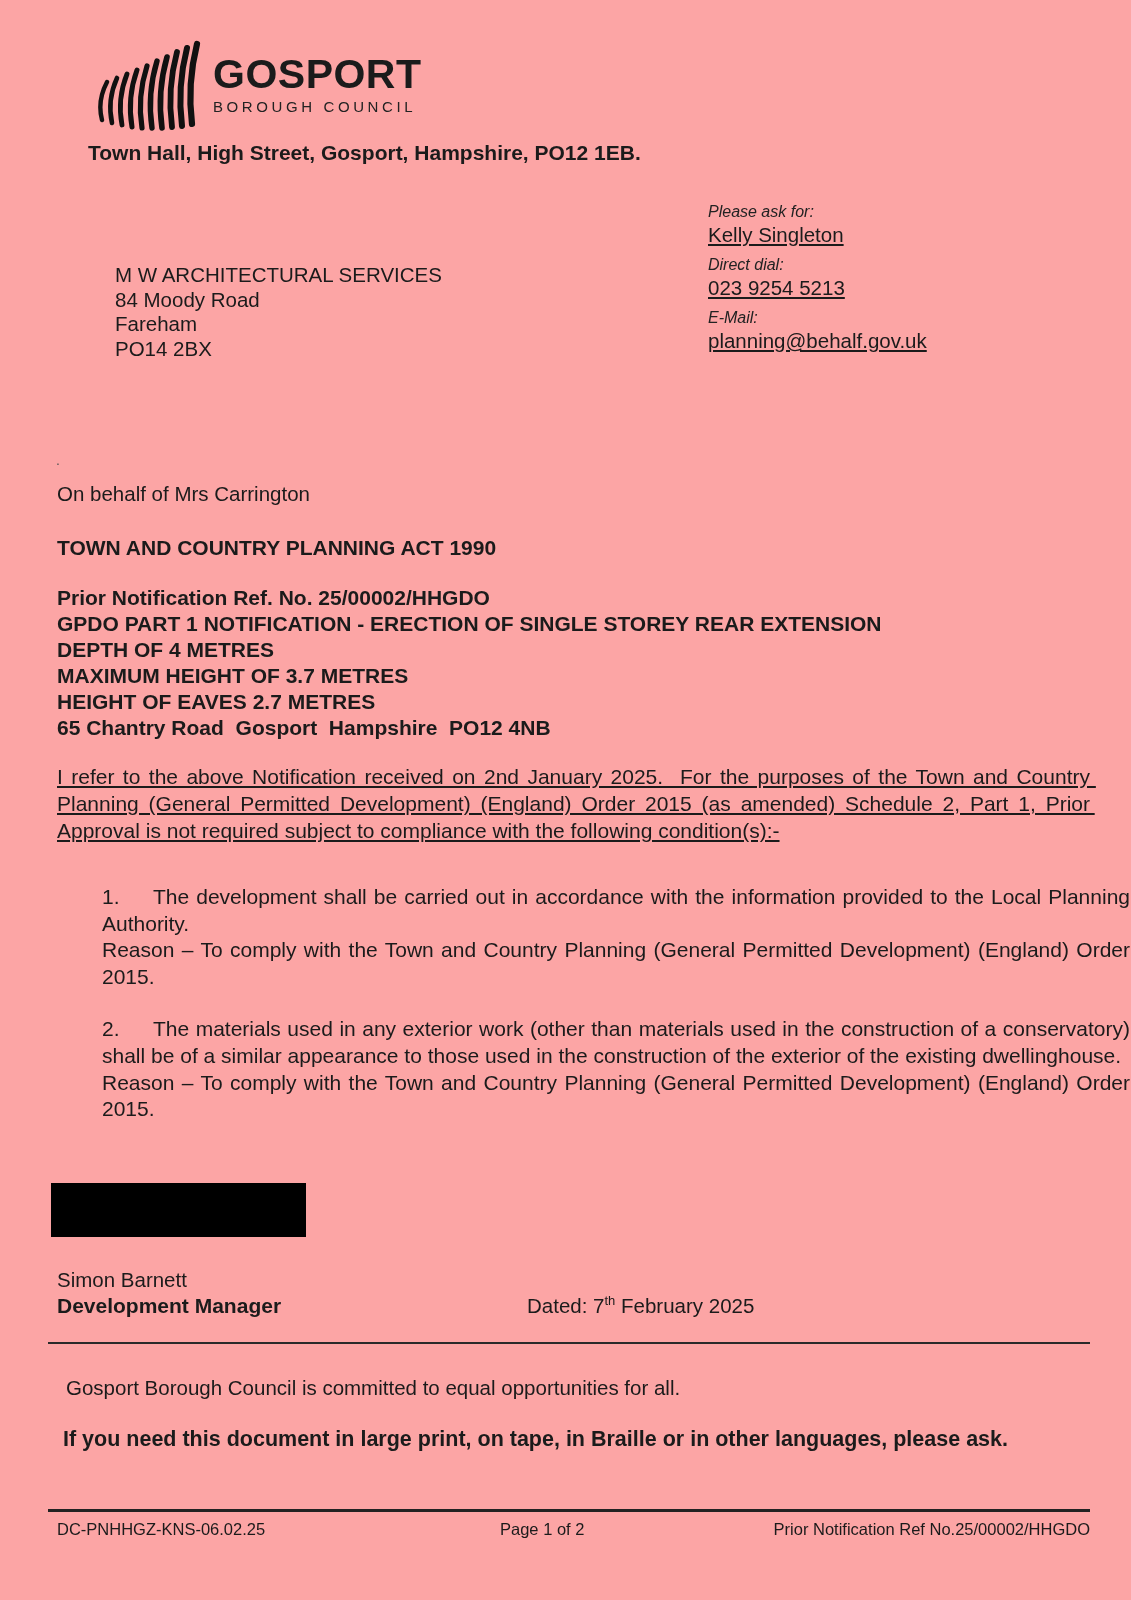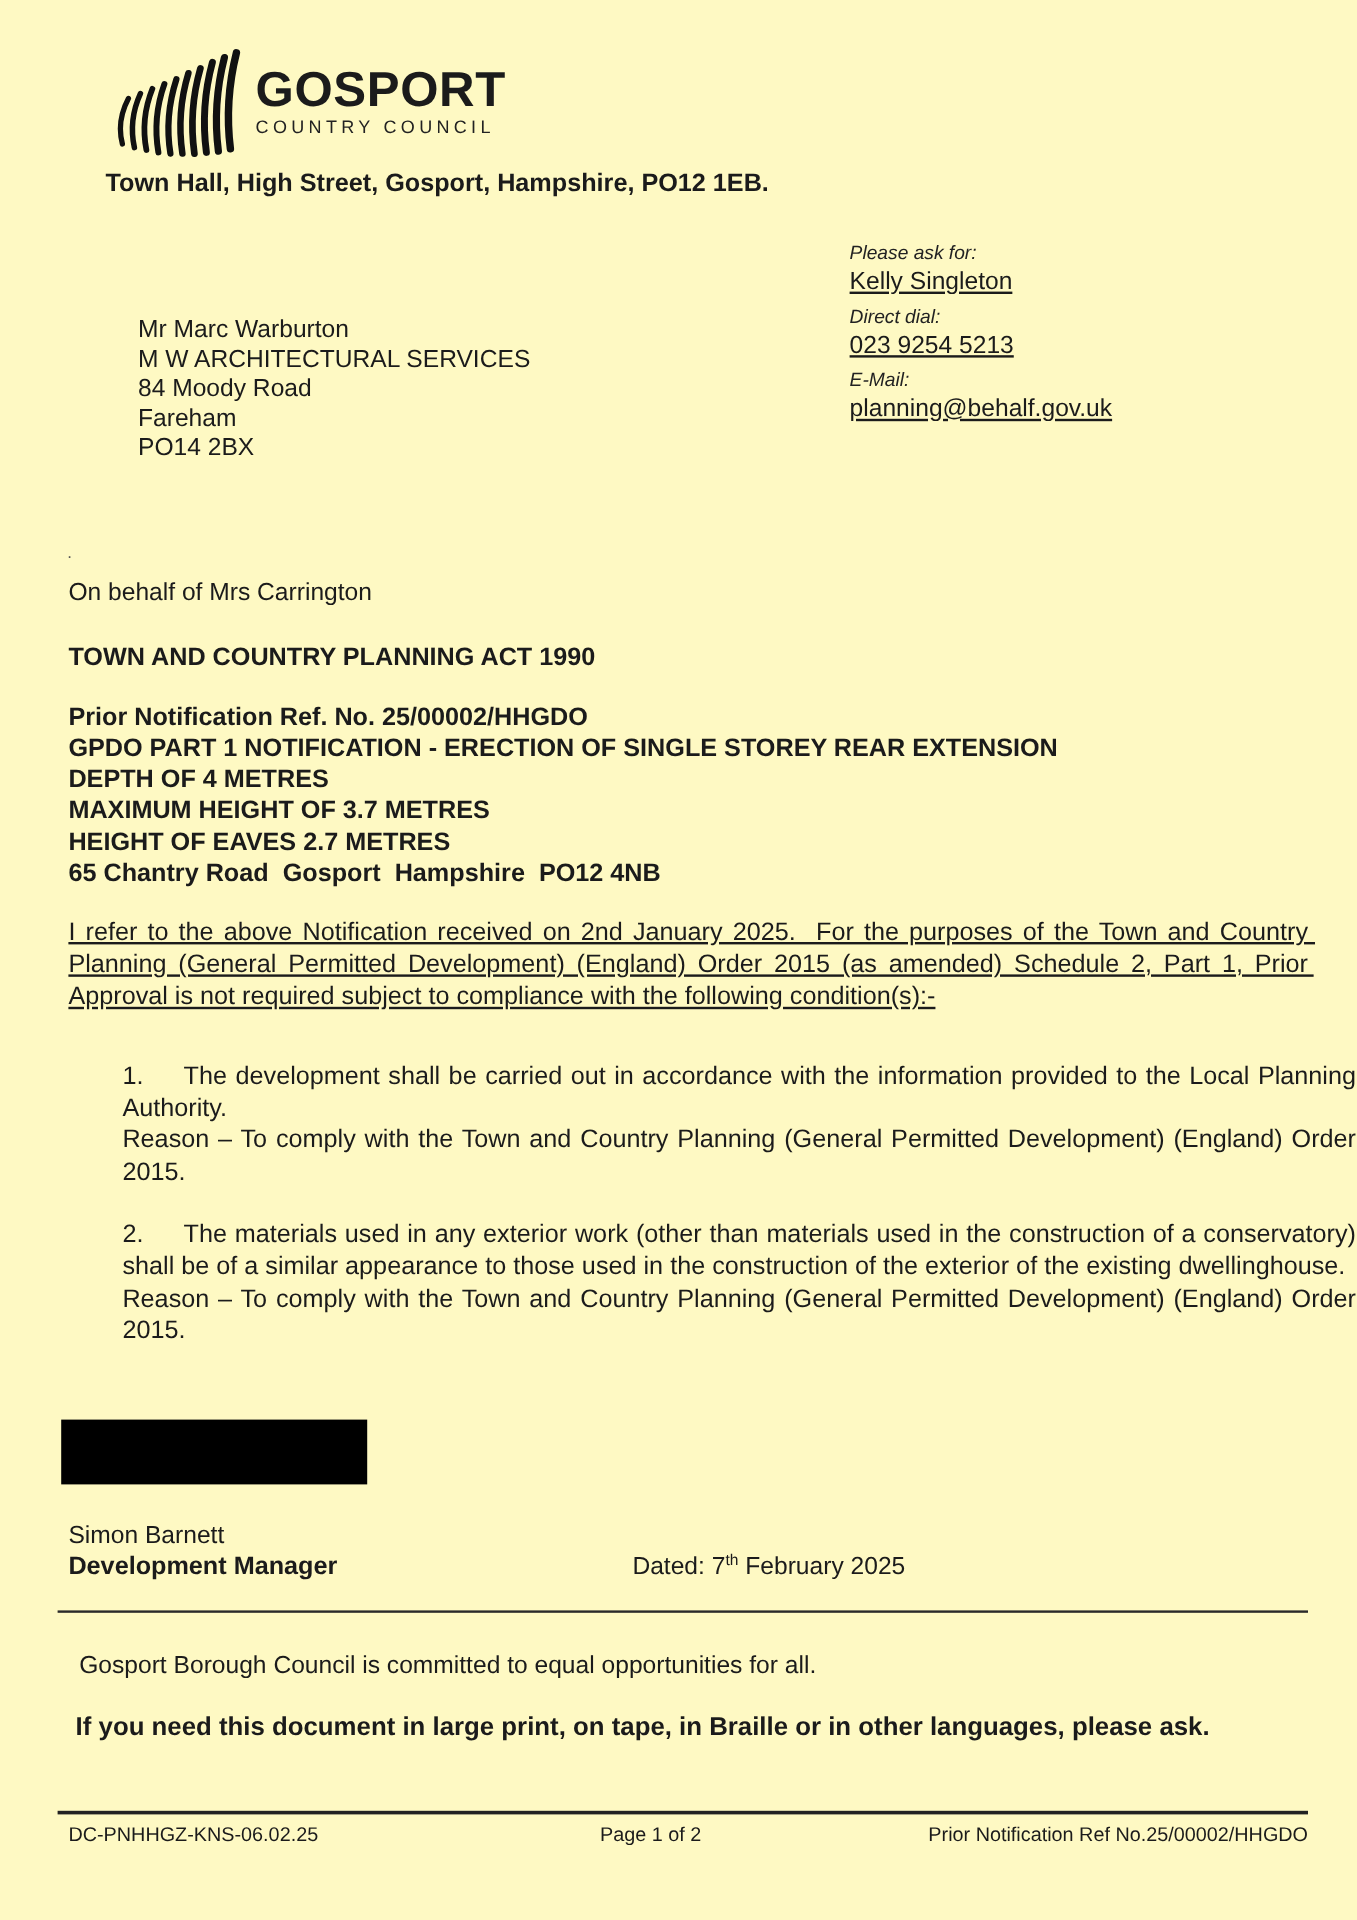--- a/index.html
+++ b/index.html
@@ -1,21 +1,21 @@
 <!DOCTYPE html>
 <html><head>
 <meta charset="utf-8">
 <style>
   html, body { margin: 0; padding: 0; background: #e8e8e8; }
   .page {
     position: relative;
     width: 1131px;
     height: 1600px;
     margin: 0 auto;
-    background: #fef9c3;
+    background: #fca5a5;
     font-family: "Liberation Sans", "DejaVu Sans", sans-serif;
     color: #1b1b1b;
     overflow: hidden;
   }
   .abs { position: absolute; }
 
   
   .logo-wrap { left: 95px; top: 40px; display: flex; align-items: flex-start; }
   .logo-stripes { width: 112px; height: 92px; }
   .logo-text { margin-left: 6px; margin-top: 14px; }
@@ -93,28 +93,27 @@
       <path d="M37,87 Q32,58 42,30" stroke-width="5.0"></path>
       <path d="M47,88 Q42,57 52,26" stroke-width="5.2"></path>
       <path d="M57,88 Q52,54 62,21" stroke-width="5.4"></path>
       <path d="M67,88 Q62,52 72,17" stroke-width="5.6"></path>
       <path d="M77,87 Q72,49 82,12" stroke-width="5.8"></path>
       <path d="M87,86 Q82,47 92,8" stroke-width="6.0"></path>
       <path d="M97,84 Q92,44 102,4" stroke-width="6.2"></path>
     </svg>
     <div class="logo-text">
       <div class="logo-name">GOSPORT</div>
-      <div class="logo-sub">COUNTRY COUNCIL</div>
+      <div class="logo-sub">BOROUGH COUNCIL</div>
     </div>
   </div>
 
   <div class="abs townhall">Town Hall, High Street, Gosport, Hampshire, PO12 1EB.</div>
 
   <div class="abs recipient">
-    <div>Mr Marc Warburton</div>
     <div>M W ARCHITECTURAL SERVICES</div>
     <div>84 Moody Road</div>
     <div>Fareham</div>
     <div>PO14 2BX</div>
   </div>
 
   <div class="abs contact">
     <div class="contact-label">Please ask for:</div>
     <div class="contact-value">Kelly Singleton</div>
     <div class="contact-label">Direct dial:</div>

